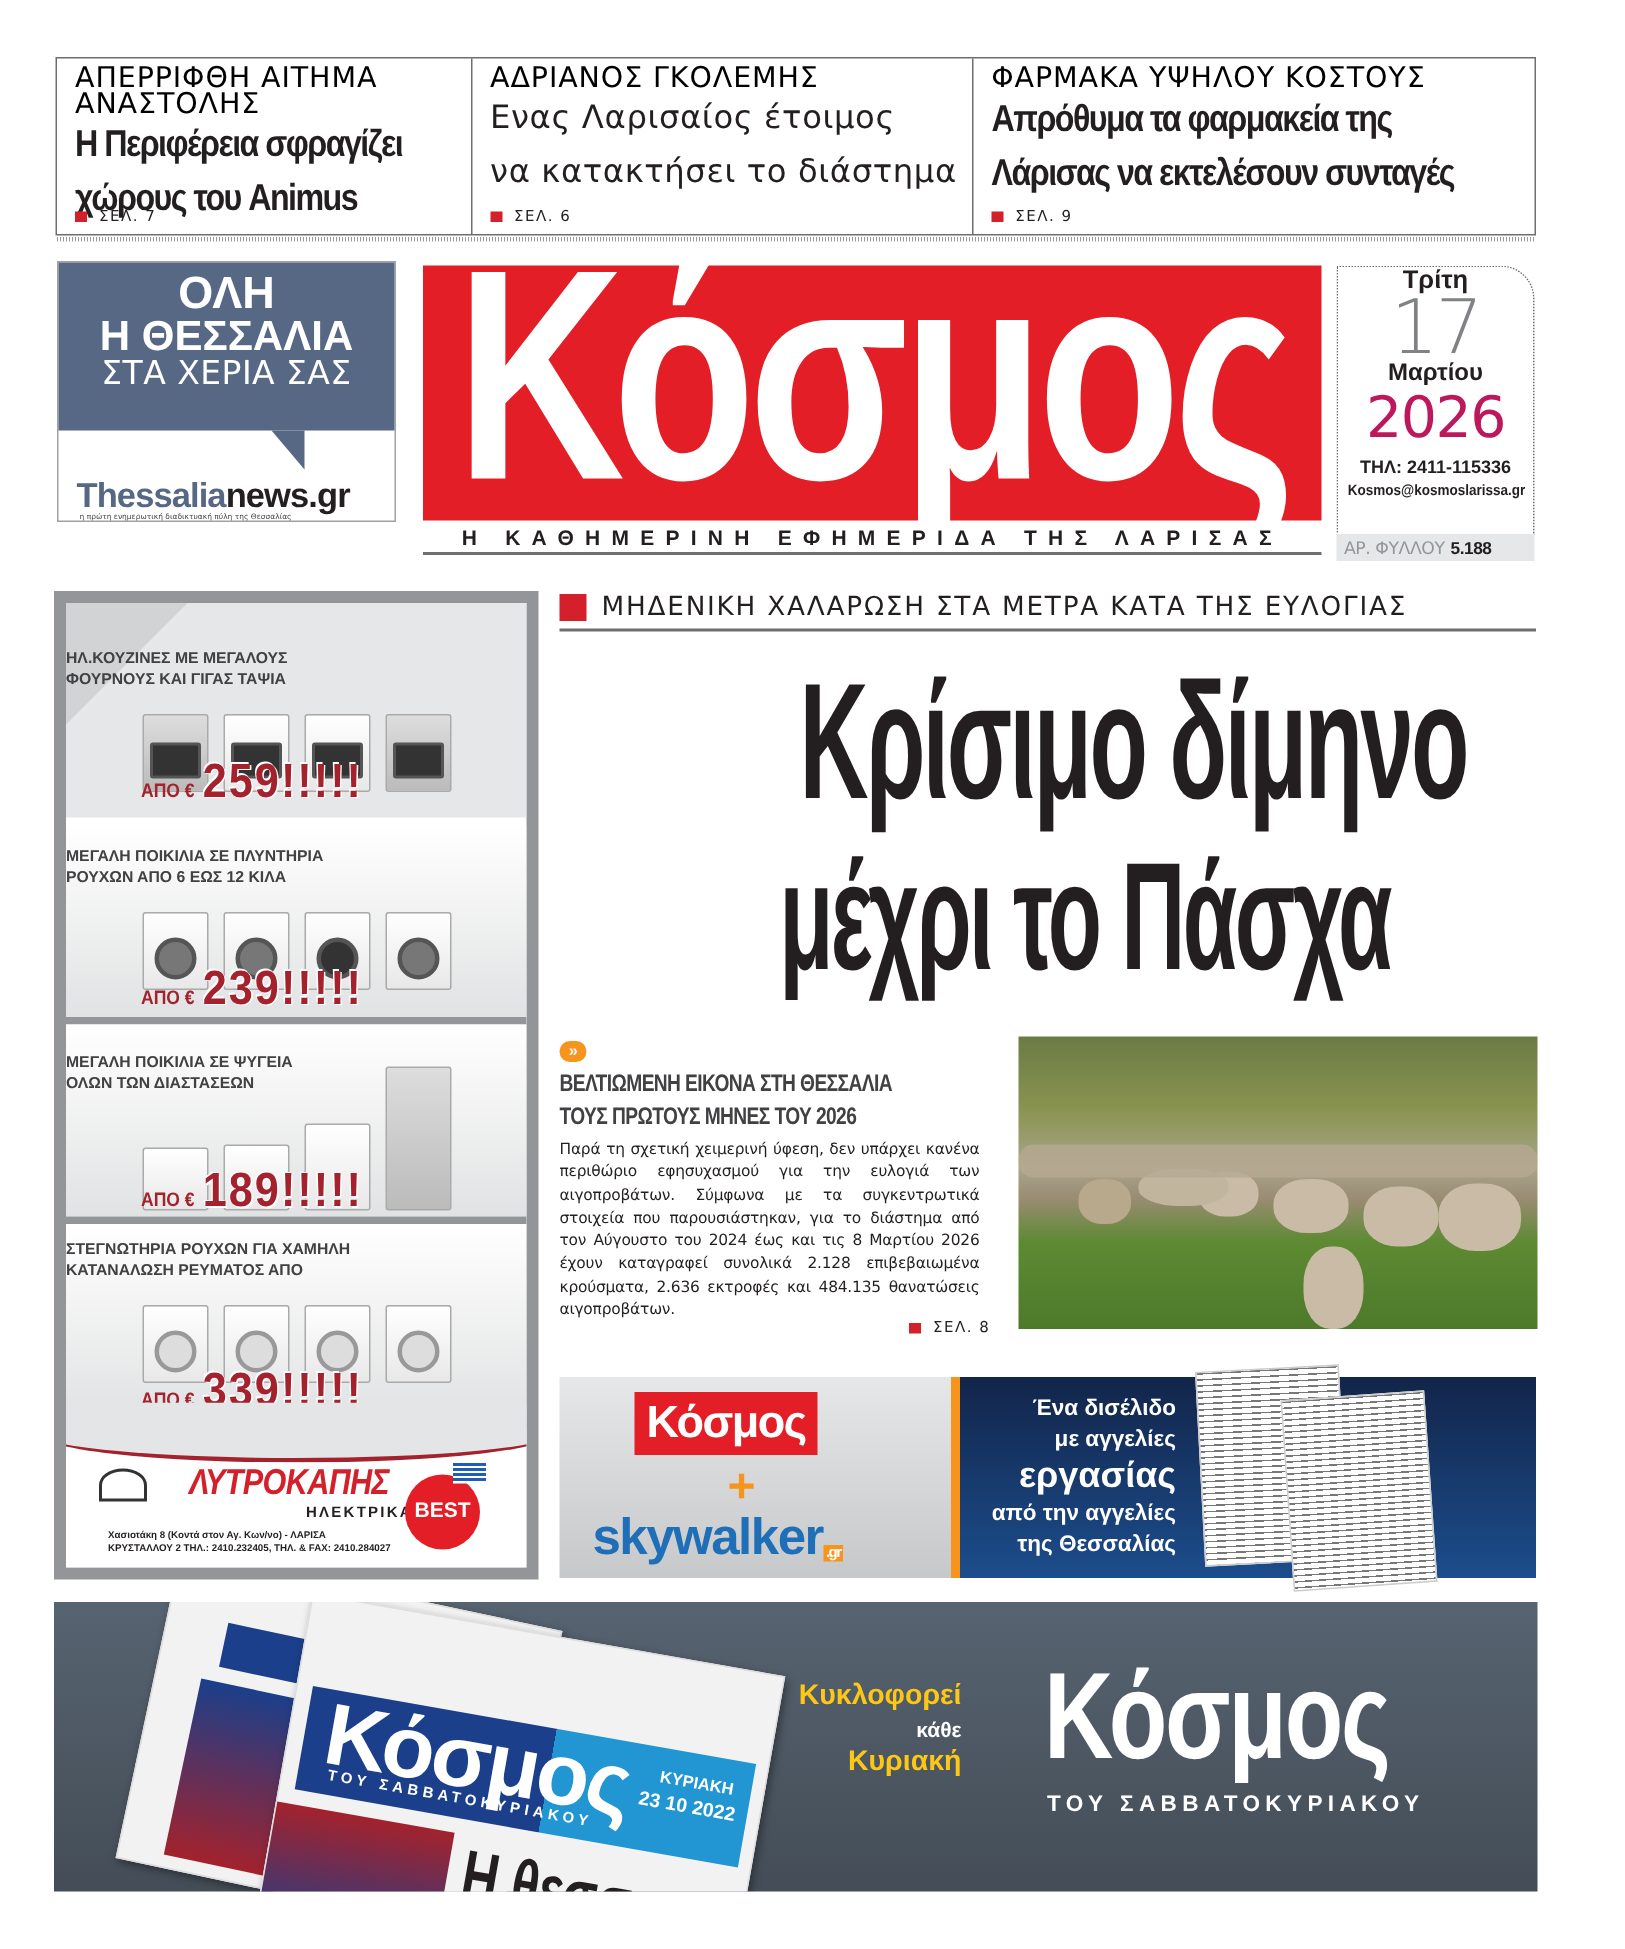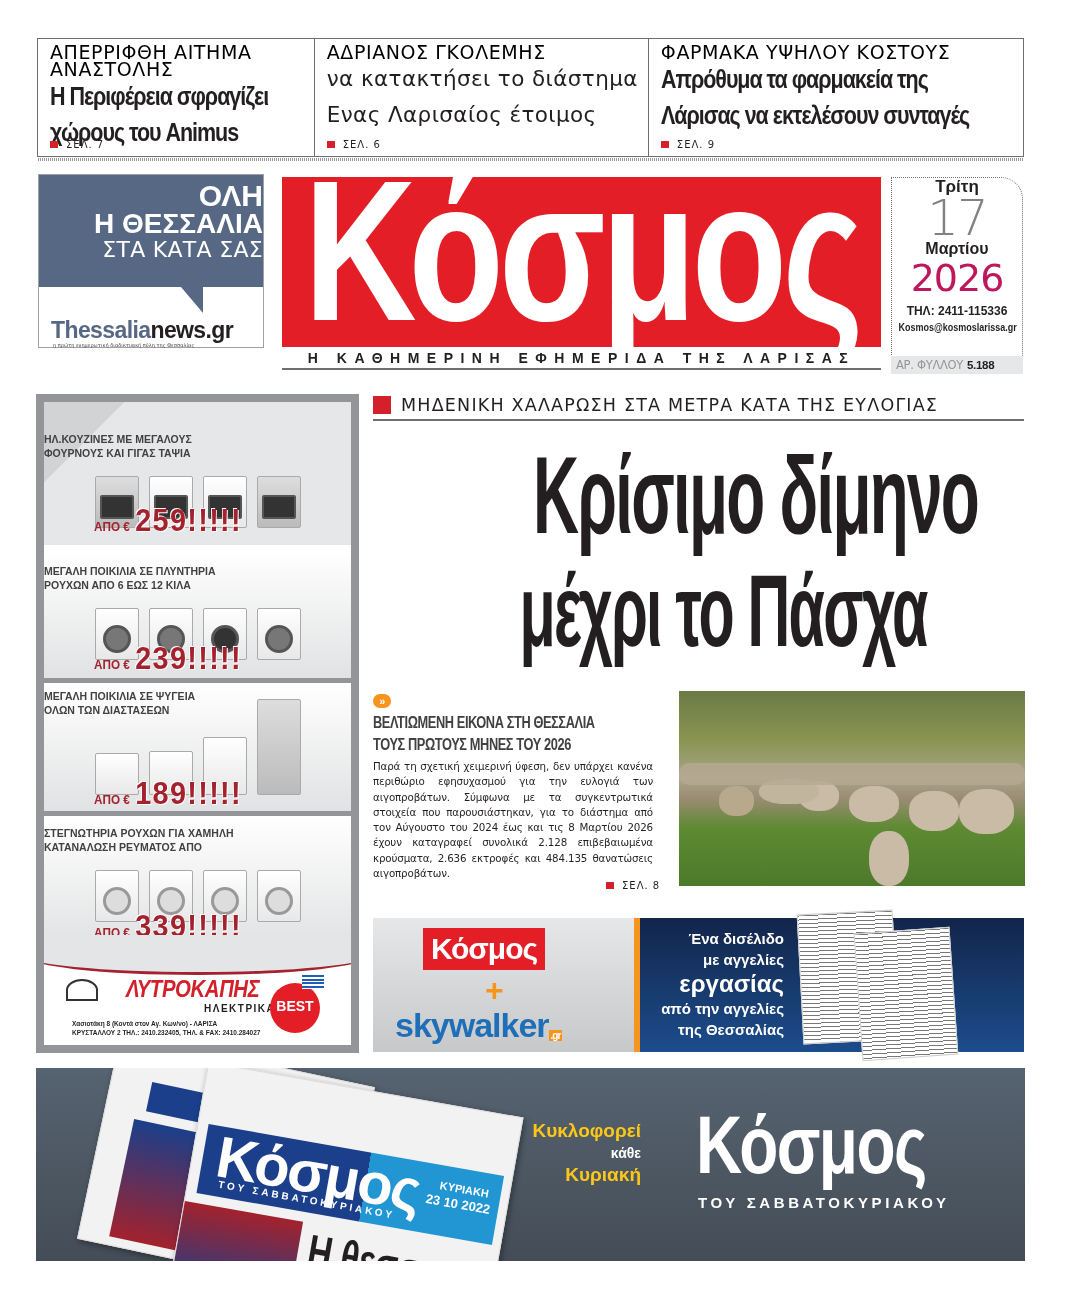--- a/index.html
+++ b/index.html
@@ -10,21 +10,21 @@
 .teaser{flex:1;padding:5px 10px 0 12px;position:relative}
 .teaser+.teaser{border-left:1.5px solid #6d6e70}
 .t-kicker{font-size:19px;letter-spacing:.6px;color:#000000;line-height:17px}
 .t-head{font-size:22px;line-height:36px;white-space:nowrap}
 .t-head.bold{font-family:"Liberation Sans",sans-serif;font-weight:bold;letter-spacing:-1.2px;transform:scaleX(.86);transform-origin:left center;font-size:25px}
 .t-head.light{font-size:21.5px;letter-spacing:.4px}
 .t-page{position:absolute;left:12px;bottom:6px;font-size:10px;letter-spacing:1px;display:flex;align-items:center;gap:8px}
 .redsq{display:inline-block;width:8px;height:7px;background:#d4202a}
 
 .tn{position:absolute;left:38px;top:174px;width:226px;height:174px;border:1.5px solid #9fa0a2}
-.tn-top{height:112px;background:#566883;color:#fff;text-align:right;padding-top:6px;position:relative}
+.tn-top{height:112px;background:#566883;color:#fff;text-align:center;padding-top:6px;position:relative}
 .tn-top::after{content:"";position:absolute;left:142px;bottom:-26px;border-left:22px solid transparent;border-top:26px solid #566883;border-right:0 solid transparent}
 .tn-l1{font-family:"Liberation Sans",sans-serif;font-weight:bold;font-size:30px;line-height:29px}
 .tn-l2{font-family:"Liberation Sans",sans-serif;font-weight:bold;font-size:28px;line-height:28px}
 .tn-l3{font-size:22px;line-height:24px;letter-spacing:.3px}
 .tn-logo{position:absolute;left:12px;top:142px;font-family:"Liberation Sans",sans-serif;font-weight:bold;font-size:23px;letter-spacing:-.6px}
 .tn-logo .a{color:#566883}.tn-logo .b{color:#231f20}
 .tn-sub{position:absolute;left:14px;top:167px;font-size:5px;color:#444}
 
 .mast{position:absolute;left:282px;top:177px;width:599px;height:170px;background:#e41e26}
 .mast-title{position:absolute;left:22px;top:-26px;color:#fff;font-family:"Liberation Sans",sans-serif;font-weight:bold;font-size:200px;letter-spacing:-6px;transform:scaleX(.78);transform-origin:left top;white-space:nowrap;line-height:1}
@@ -105,43 +105,43 @@
     <div class="t-kicker">ΑΠΕΡΡΙΦΘΗ ΑΙΤΗΜΑ ΑΝΑΣΤΟΛΗΣ</div>
     <div class="t-head bold">Η Περιφέρεια σφραγίζει</div>
     <div class="t-head bold">χώρους του Animus</div>
     <div class="t-page">
         <span class="redsq"></span>
         <span>ΣΕΛ. 7</span>
       </div>
   </div>
   <div class="teaser">
     <div class="t-kicker">ΑΔΡΙΑΝΟΣ ΓΚΟΛΕΜΗΣ</div>
+    <div class="t-head light">Ενας Λαρισαίος έτοιμος</div>
     <div class="t-head light">να κατακτήσει το διάστημα</div>
-    <div class="t-head light">Ενας Λαρισαίος έτοιμος</div>
     <div class="t-page">
         <span class="redsq"></span>
         <span>ΣΕΛ. 6</span>
       </div>
   </div>
   <div class="teaser">
     <div class="t-kicker">ΦΑΡΜΑΚΑ ΥΨΗΛΟΥ ΚΟΣΤΟΥΣ</div>
     <div class="t-head bold">Απρόθυμα τα φαρμακεία της</div>
     <div class="t-head bold">Λάρισας να εκτελέσουν συνταγές</div>
     <div class="t-page">
         <span class="redsq"></span>
         <span>ΣΕΛ. 9</span>
       </div>
   </div>
 </div>
 
 <div class="tn">
   <div class="tn-top">
     <div class="tn-l1">ΟΛΗ</div>
     <div class="tn-l2">Η ΘΕΣΣΑΛΙΑ</div>
-    <div class="tn-l3">ΣΤΑ ΚΑΤΑ ΣΑΣ</div>
+    <div class="tn-l3">ΣΤΑ ΧΕΡΙΑ ΣΑΣ</div>
   </div>
   <div class="tn-logo"><span class="a">Thessalia</span><span class="b">news.gr</span></div>
   <div class="tn-sub">η πρώτη ενημερωτική διαδικτυακή πύλη της Θεσσαλίας</div>
 </div>
 
 <div class="mast">
   <div class="mast-title">Κόσμος</div>
 </div>
 <div class="tagline">Η ΚΑΘΗΜΕΡΙΝΗ ΕΦΗΜΕΡΙΔΑ ΤΗΣ ΛΑΡΙΣΑΣ</div>
 
@@ -190,21 +190,21 @@
             <div class="door"></div>
           </div>
         <div class="prod w">
             <div class="door"></div>
           </div>
       </div>
       <div class="price" style="top:90px"><span class="apo">ΑΠΟ €</span><span class="num">239!!!!!</span></div>
     </div>
     <div class="adsep" style="top:276px"></div>
     <div class="adsec" style="top:281px;height:128px">
-      <div class="cap" style="padding-top:6px">ΜΕΓΑΛΗ ΠΟΙΚΙΛΙΑ ΣΕ ΨΥΓΕΙΑ</div>
+      <div class="cap" style="padding-top:18px">ΜΕΓΑΛΗ ΠΟΙΚΙΛΙΑ ΣΕ ΨΥΓΕΙΑ</div>
       <div class="cap" style="padding-top:0">ΟΛΩΝ ΤΩΝ ΔΙΑΣΤΑΣΕΩΝ</div>
       <div class="prods" style="height:70px">
         <div class="prod w" style="height:42px"></div>
         <div class="prod w" style="height:44px"></div>
         <div class="prod w" style="height:58px"></div>
         <div class="prod" style="height:96px;margin-top:-40px"></div>
       </div>
       <div class="price" style="top:92px"><span class="apo">ΑΠΟ €</span><span class="num">189!!!!!</span></div>
     </div>
     <div class="adsep" style="top:409px"></div>

